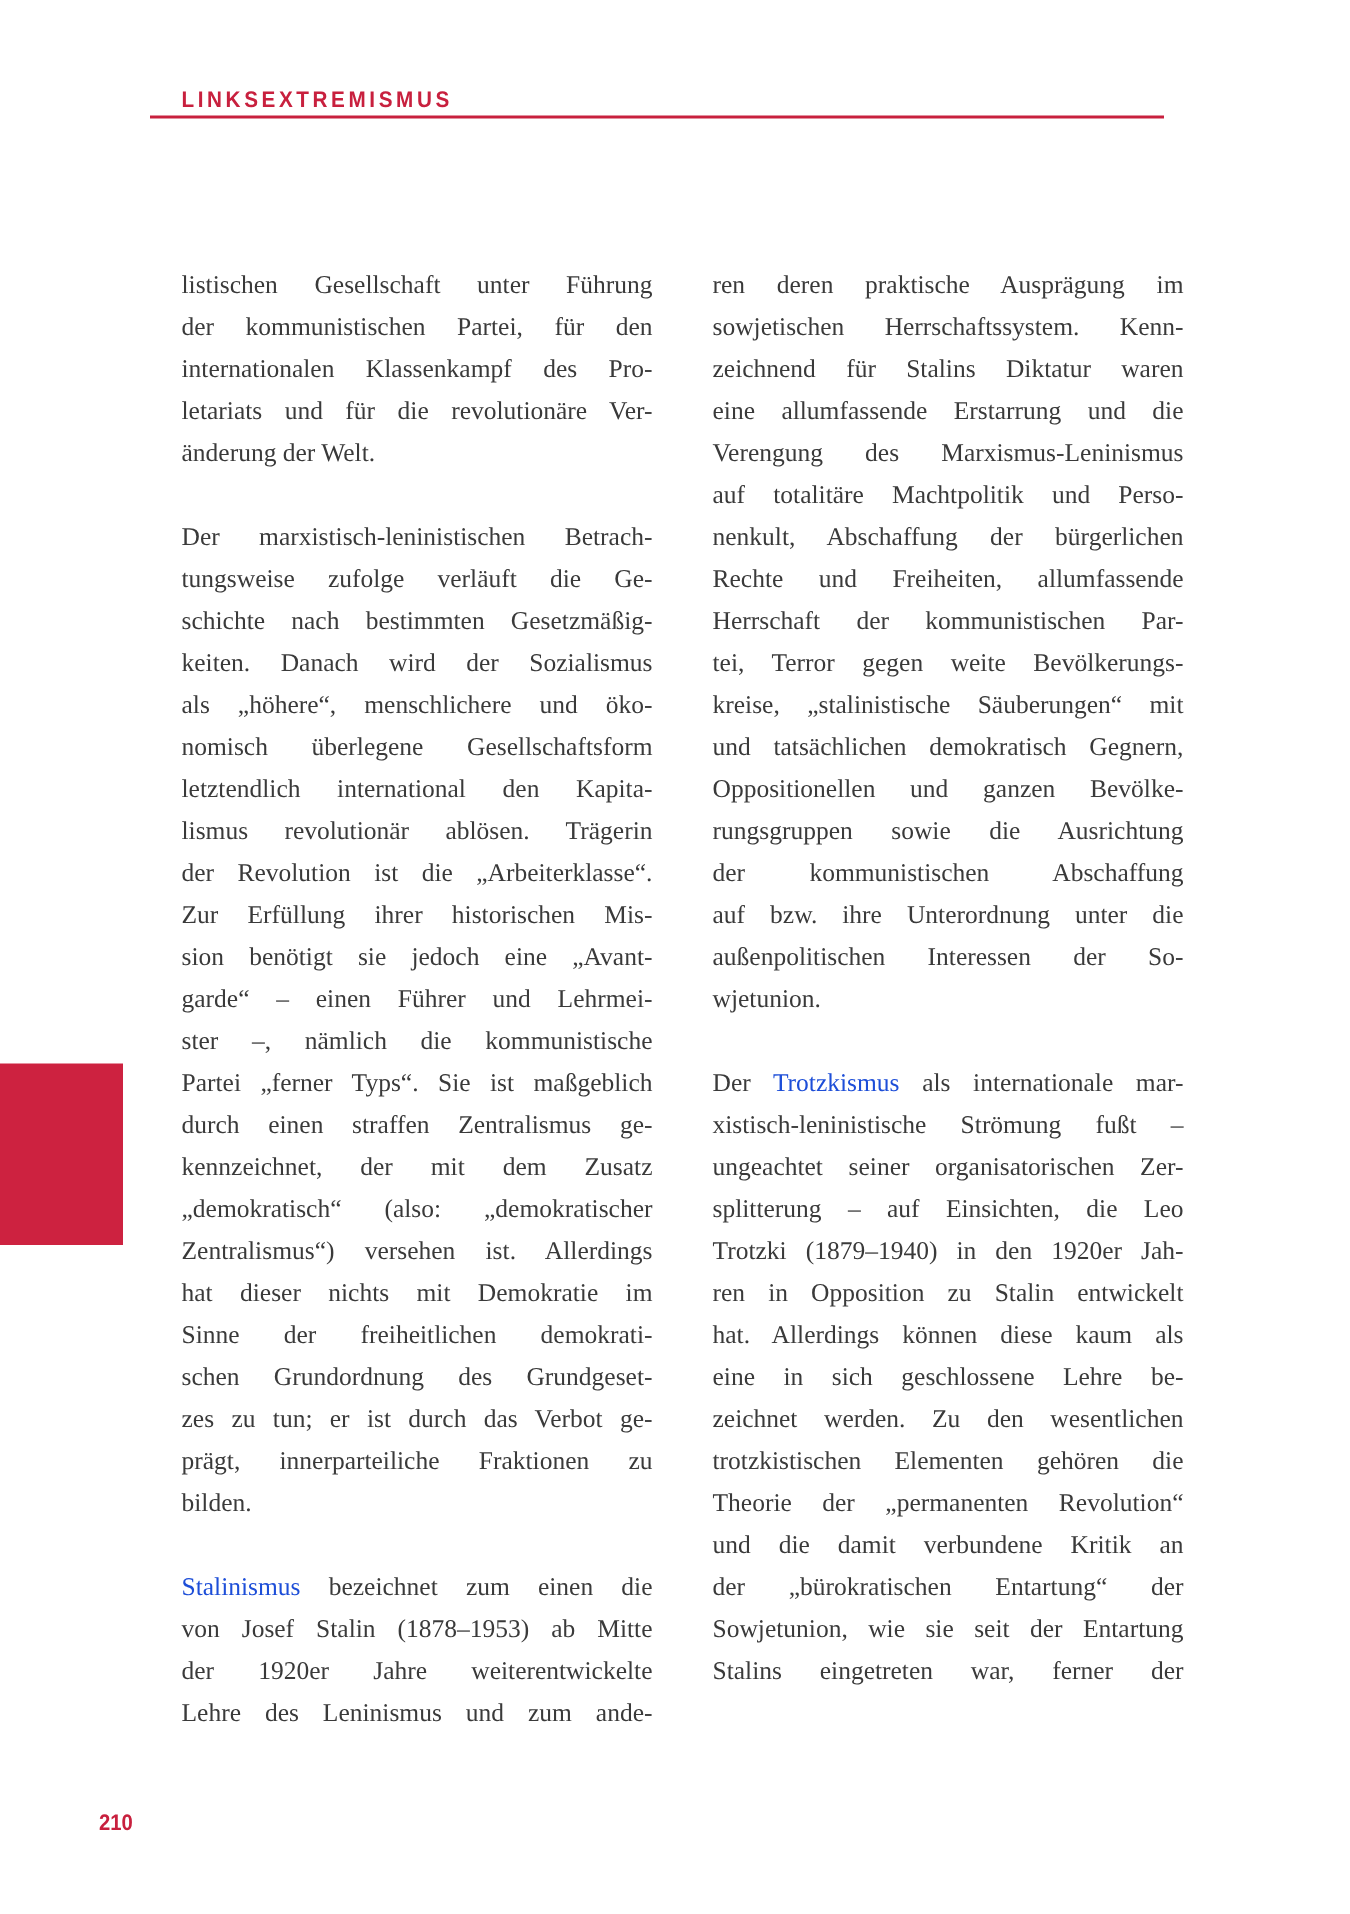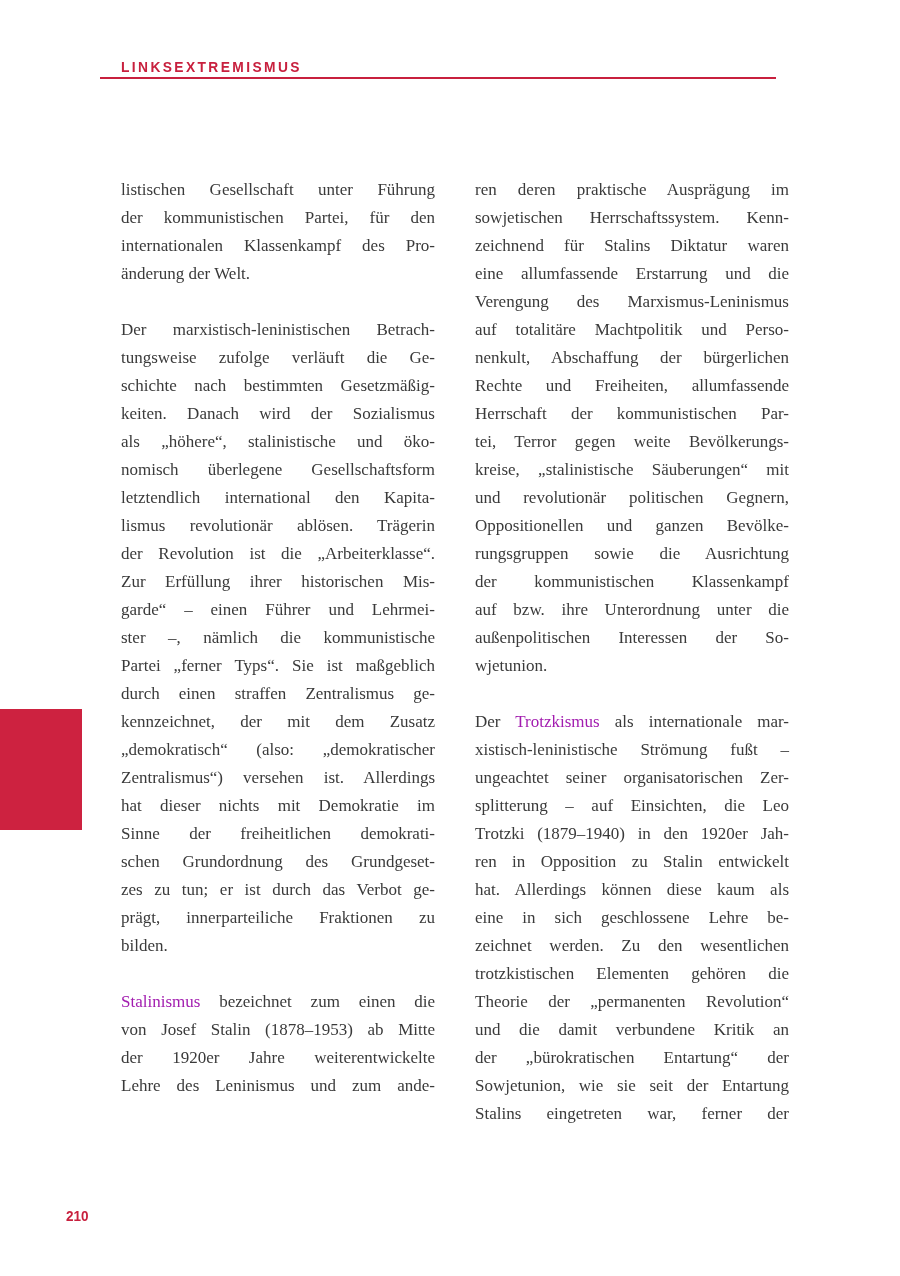--- a/index.html
+++ b/index.html
@@ -70,49 +70,51 @@
       display: block;
       white-space: nowrap;
       text-align: justify;
       text-align-last: justify;
       height: 28px;
     }
     .line.last {
       text-align-last: left;
     }
     .kw {
-      color: #a21caf;
+      color: #1d4ed8;
     }
   </style>
 </head>
 <body>
 
 <div class="running-head">LINKSEXTREMISMUS</div>
 <div class="head-rule"></div>
 <div class="side-tab"></div>
 <div class="page-number">210</div>
 
 <div class="column col-left">
   <div class="para">
     <span class="line">listischen Gesellschaft unter Führung</span>
     <span class="line">der kommunistischen Partei, für den</span>
     <span class="line">internationalen Klassenkampf des Pro-</span>
+    <span class="line">letariats und für die revolutionäre Ver-</span>
     <span class="line last">änderung der Welt.</span>
   </div>
   <div class="para">
     <span class="line">Der marxistisch-leninistischen Betrach-</span>
     <span class="line">tungsweise zufolge verläuft die Ge-</span>
     <span class="line">schichte nach bestimmten Gesetzmäßig-</span>
     <span class="line">keiten. Danach wird der Sozialismus</span>
-    <span class="line">als „höhere“, stalinistische und öko-</span>
+    <span class="line">als „höhere“, menschlichere und öko-</span>
     <span class="line">nomisch überlegene Gesellschaftsform</span>
     <span class="line">letztendlich international den Kapita-</span>
     <span class="line">lismus revolutionär ablösen. Trägerin</span>
     <span class="line">der Revolution ist die „Arbeiterklasse“.</span>
     <span class="line">Zur Erfüllung ihrer historischen Mis-</span>
+    <span class="line">sion benötigt sie jedoch eine „Avant-</span>
     <span class="line">garde“ – einen Führer und Lehrmei-</span>
     <span class="line">ster –, nämlich die kommunistische</span>
     <span class="line">Partei „ferner Typs“. Sie ist maßgeblich</span>
     <span class="line">durch einen straffen Zentralismus ge-</span>
     <span class="line">kennzeichnet, der mit dem Zusatz</span>
     <span class="line">„demokratisch“ (also: „demokratischer</span>
     <span class="line">Zentralismus“) versehen ist. Allerdings</span>
     <span class="line">hat dieser nichts mit Demokratie im</span>
     <span class="line">Sinne der freiheitlichen demokrati-</span>
     <span class="line">schen Grundordnung des Grundgeset-</span>
@@ -134,24 +136,24 @@
     <span class="line">sowjetischen Herrschaftssystem. Kenn-</span>
     <span class="line">zeichnend für Stalins Diktatur waren</span>
     <span class="line">eine allumfassende Erstarrung und die</span>
     <span class="line">Verengung des Marxismus-Leninismus</span>
     <span class="line">auf totalitäre Machtpolitik und Perso-</span>
     <span class="line">nenkult, Abschaffung der bürgerlichen</span>
     <span class="line">Rechte und Freiheiten, allumfassende</span>
     <span class="line">Herrschaft der kommunistischen Par-</span>
     <span class="line">tei, Terror gegen weite Bevölkerungs-</span>
     <span class="line">kreise, „stalinistische Säuberungen“ mit</span>
-    <span class="line">und revolutionär politischen Gegnern,</span>
+    <span class="line">und tatsächlichen demokratisch Gegnern,</span>
     <span class="line">Oppositionellen und ganzen Bevölke-</span>
     <span class="line">rungsgruppen sowie die Ausrichtung</span>
-    <span class="line">der kommunistischen Klassenkampf</span>
+    <span class="line">der kommunistischen Abschaffung</span>
     <span class="line">auf bzw. ihre Unterordnung unter die</span>
     <span class="line">außenpolitischen Interessen der So-</span>
     <span class="line last">wjetunion.</span>
   </div>
   <div class="para">
     <span class="line"><span>Der </span><span class="kw">Trotzkismus</span><span> als internationale mar-</span></span>
     <span class="line">xistisch-leninistische Strömung fußt –</span>
     <span class="line">ungeachtet seiner organisatorischen Zer-</span>
     <span class="line">splitterung – auf Einsichten, die Leo</span>
     <span class="line">Trotzki (1879–1940) in den 1920er Jah-</span>

